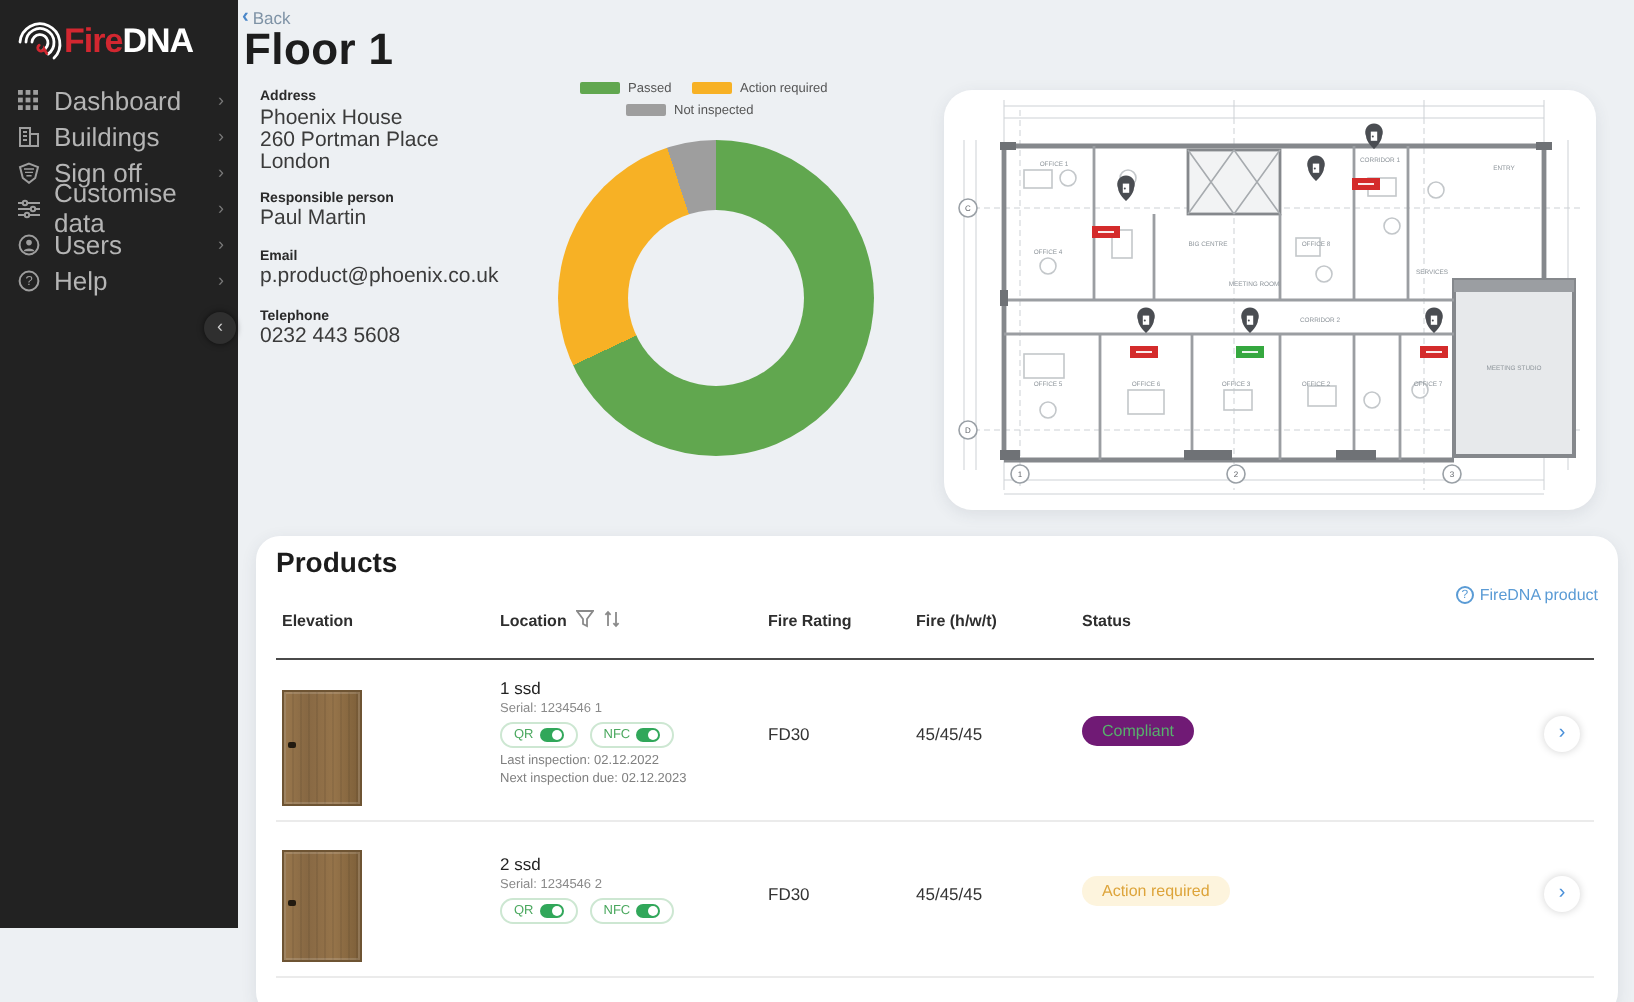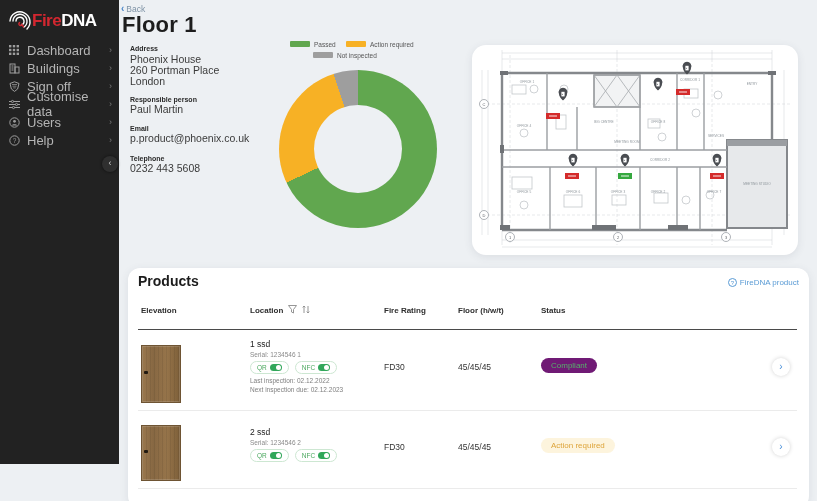--- a/index.html
+++ b/index.html
@@ -43,21 +43,21 @@
   #donut-hole { position:absolute; left:35px; top:35px; width:88px; height:88px; border-radius:50%; background:#edf0f3; }
 
   
   #plan-card { position:absolute; left:472px; top:45px; width:326px; height:210px; background:#ffffff;
     border-radius:14px; box-shadow:0 2px 8px rgba(60,70,90,.10); overflow:hidden; }
 
   
   #products-card { position:absolute; left:128px; top:268px; width:681px; height:240px; background:#ffffff;
     border-radius:12px; box-shadow:0 2px 8px rgba(60,70,90,.10); }
   #products-title { position:absolute; left:10px; top:5px; font-size:14px; font-weight:bold; color:#1c1c1c; }
-  #firedna-link { position:absolute; right:10px; top:10px; font-size:8px; color:#5a9bd5; display:flex; align-items:center; gap:3px; cursor:pointer; }
+  #firedna-link { position:absolute; right:10px; top:25px; font-size:8px; color:#5a9bd5; display:flex; align-items:center; gap:3px; cursor:pointer; }
   #firedna-link .q-ico { width:9px; height:9px; border:1px solid #5a9bd5; border-radius:50%; font-size:6px; line-height:8px; text-align:center; }
   .th { position:absolute; top:38px; font-size:8px; font-weight:bold; color:#2e2e2e; }
   .th-icons { position:absolute; top:37px; display:flex; gap:5px; align-items:center; }
   #head-divider { position:absolute; left:10px; right:12px; top:61px; height:1px; background:#4a4a4a; }
   .row-divider { position:absolute; left:10px; right:12px; height:1px; background:#ebebeb; }
 
   .door { position:absolute; left:13px; width:40px; border:1px solid #6e5433;
     background:
       repeating-linear-gradient(90deg, rgba(0,0,0,.07) 0 1px, rgba(255,255,255,0) 1px 4px),
       linear-gradient(90deg,#9a784d,#876843 30%,#96744a 65%,#7d5f39);
@@ -394,21 +394,21 @@
         <path d="M0.5 0.5 H8.5 L5.5 4.5 V8 L3.5 7 V4.5 Z" fill="none" stroke="#8a8a8a" stroke-width="0.9"></path>
       </svg>
     <svg width="8" height="9" viewBox="0 0 8 9">
         <g stroke="#8a8a8a" stroke-width="0.9" fill="none">
           <path d="M2 8 V1 M0.7 2.4 L2 1 L3.3 2.4"></path>
           <path d="M6 1 V8 M4.7 6.6 L6 8 L7.3 6.6"></path>
         </g>
       </svg>
   </div>
   <div class="th" style="left:256px">Fire Rating</div>
-  <div class="th" style="left:330px">Floor (h/w/t)</div>
+  <div class="th" style="left:330px">Fire (h/w/t)</div>
   <div class="th" style="left:413px">Status</div>
   <div id="head-divider"></div>
 
   <div>
     <div class="door" style="top:77px; height:58px">
         <span class="handle"></span>
       </div>
     <div class="loc-name" style="top:71px">1 ssd</div>
     <div class="loc-serial" style="top:83px">Serial: 1234546 1</div>
     <div class="pill-row" style="top:93px">

